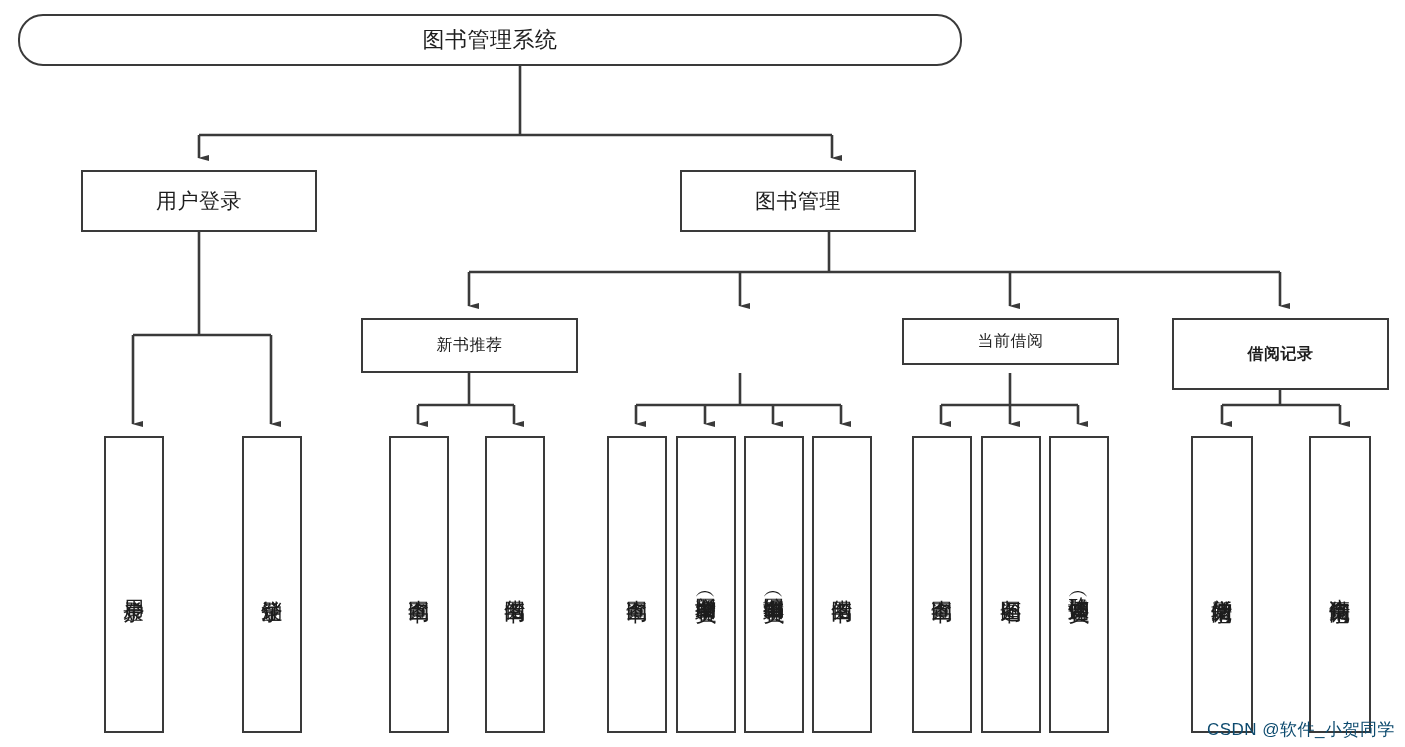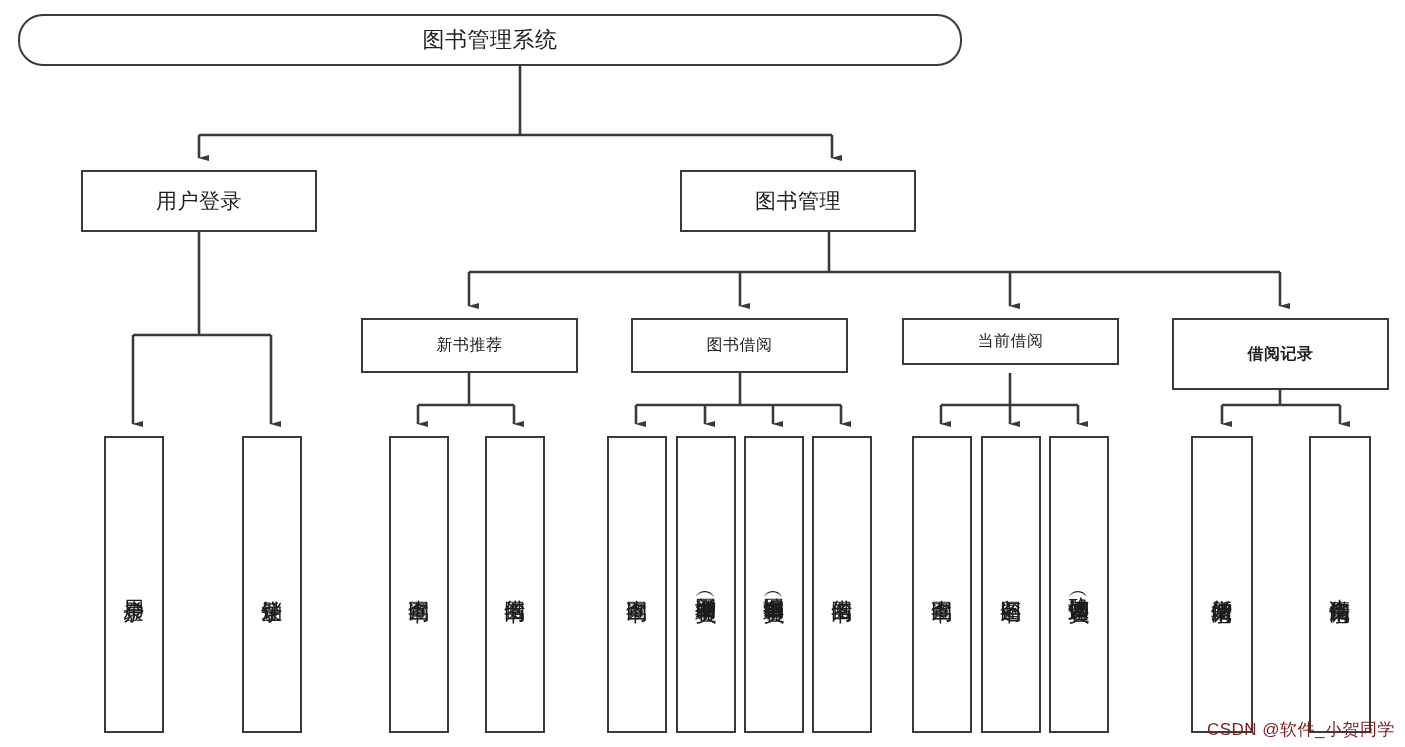--- a/index.html
+++ b/index.html
@@ -57,21 +57,21 @@
     letter-spacing: 1px;
     white-space: normal;
     text-align: center;
     max-height: 100%;
   }
   .watermark {
     position: absolute;
     right: 10px;
     bottom: 6px;
     font-size: 17px;
-    color: #7f1d1d;
+    color: #0c4a6e;
     white-space: nowrap;
     letter-spacing: 0.5px;
   }
 </style>
 </head>
 <body>
 
 <div id="canvas">
 
   <svg id="wires" viewBox="0 0 1405 747">
@@ -131,23 +131,20 @@
   <div class="node lvl2" style="left:81px; top:170px; width:236px; height:62px;">
     <span class="lbl">用户登录</span>
   </div>
   <div class="node lvl2" style="left:680px; top:170px; width:236px; height:62px;">
     <span class="lbl">图书管理</span>
   </div>
 
   <div class="node lvl3" style="left:361px; top:318px; width:217px; height:55px;">
     <span class="lbl">新书推荐</span>
   </div>
-  <div class="node lvl3" style="left:631px; top:318px; width:217px; height:55px;">
-    <span class="lbl">图书借阅</span>
-  </div>
   <div class="node lvl3" style="left:902px; top:318px; width:217px; height:47px;">
     <span class="lbl">当前借阅</span>
   </div>
   <div class="node lvl3" style="left:1172px; top:318px; width:217px; height:72px;font-weight:bold;">
     <span class="lbl">借阅记录</span>
   </div>
 
   <div class="node leaf" style="left:104px; top:436px; width:60px; height:297px;">
     <span class="lbl">用户登录</span>
   </div>

